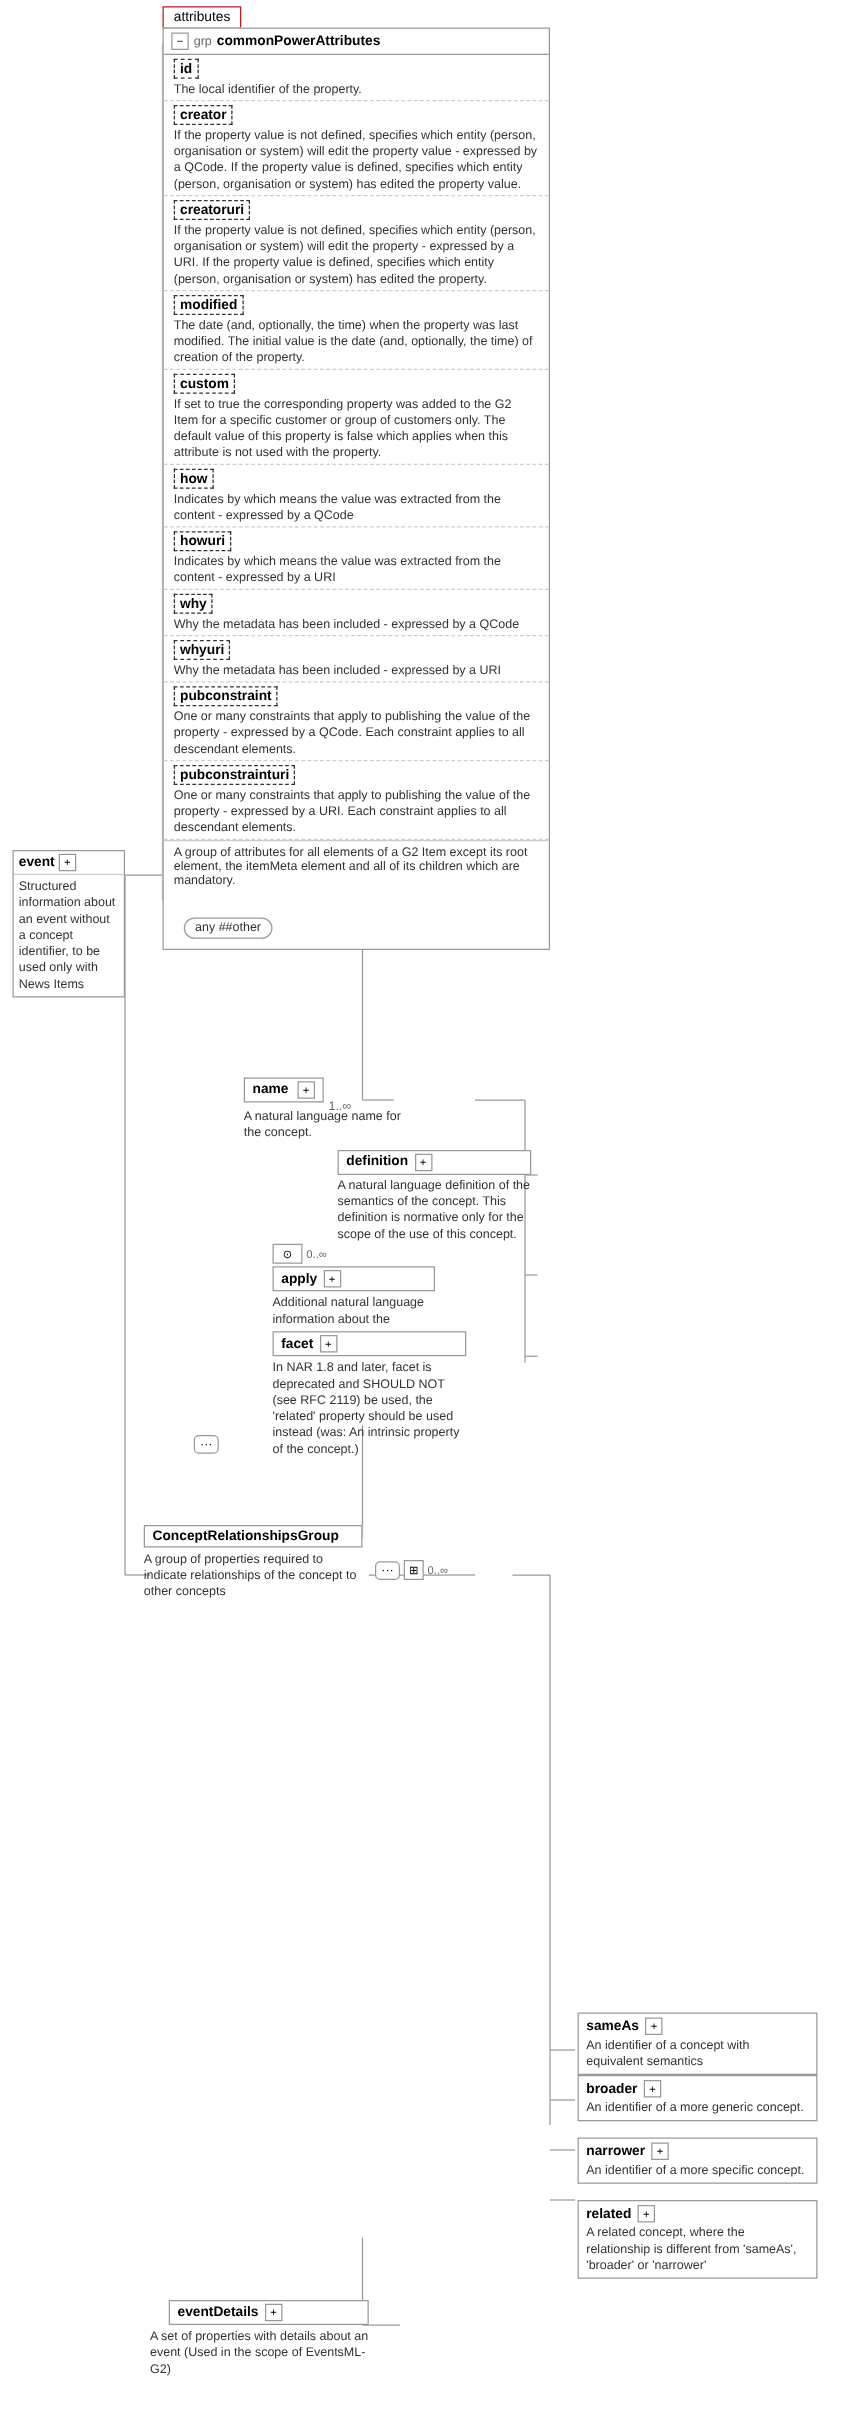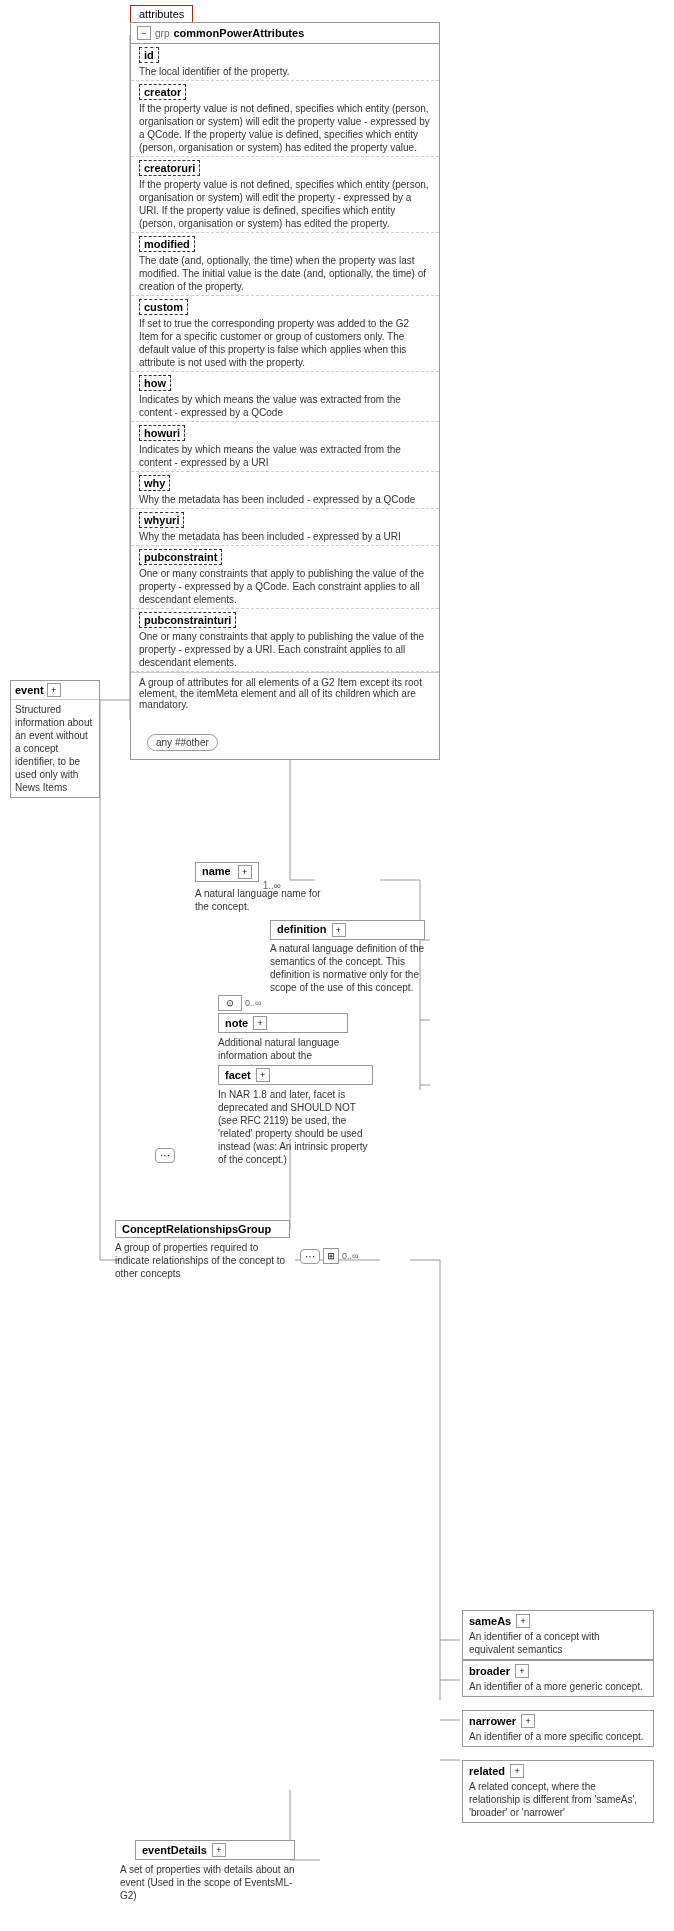--- a/index.html
+++ b/index.html
@@ -355,21 +355,21 @@
     </div>
   </div>
 
   <div style="position:absolute; top:995px; left:218px;">
     <div style="display:flex; align-items:center; gap:3px; margin-bottom:2px;">
 
       <div style="border:1px solid #999; width:24px; height:16px; display:flex; align-items:center; justify-content:center; font-size:9px; background:#fff;">⊙</div>
       <div style="font-size:9px; color:#666;">0..∞</div>
     </div>
     <div style="border:1px solid #999; padding:2px 6px; display:flex; align-items:center; gap:3px; background:#fff;">
-      <span class="node-label">note</span>
+      <span class="node-label">apply</span>
       <div class="inline-icon">+</div>
     </div>
     <div style="margin-top:3px; width:130px;">
       <span class="attr-desc">Additional natural language information about the concept.</span>
     </div>
   </div>
 
   <div style="position:absolute; top:1065px; left:218px;">
     <div style="border:1px solid #999; padding:2px 6px; display:flex; align-items:center; gap:3px; background:#fff;">
       <span class="node-label">facet</span>

